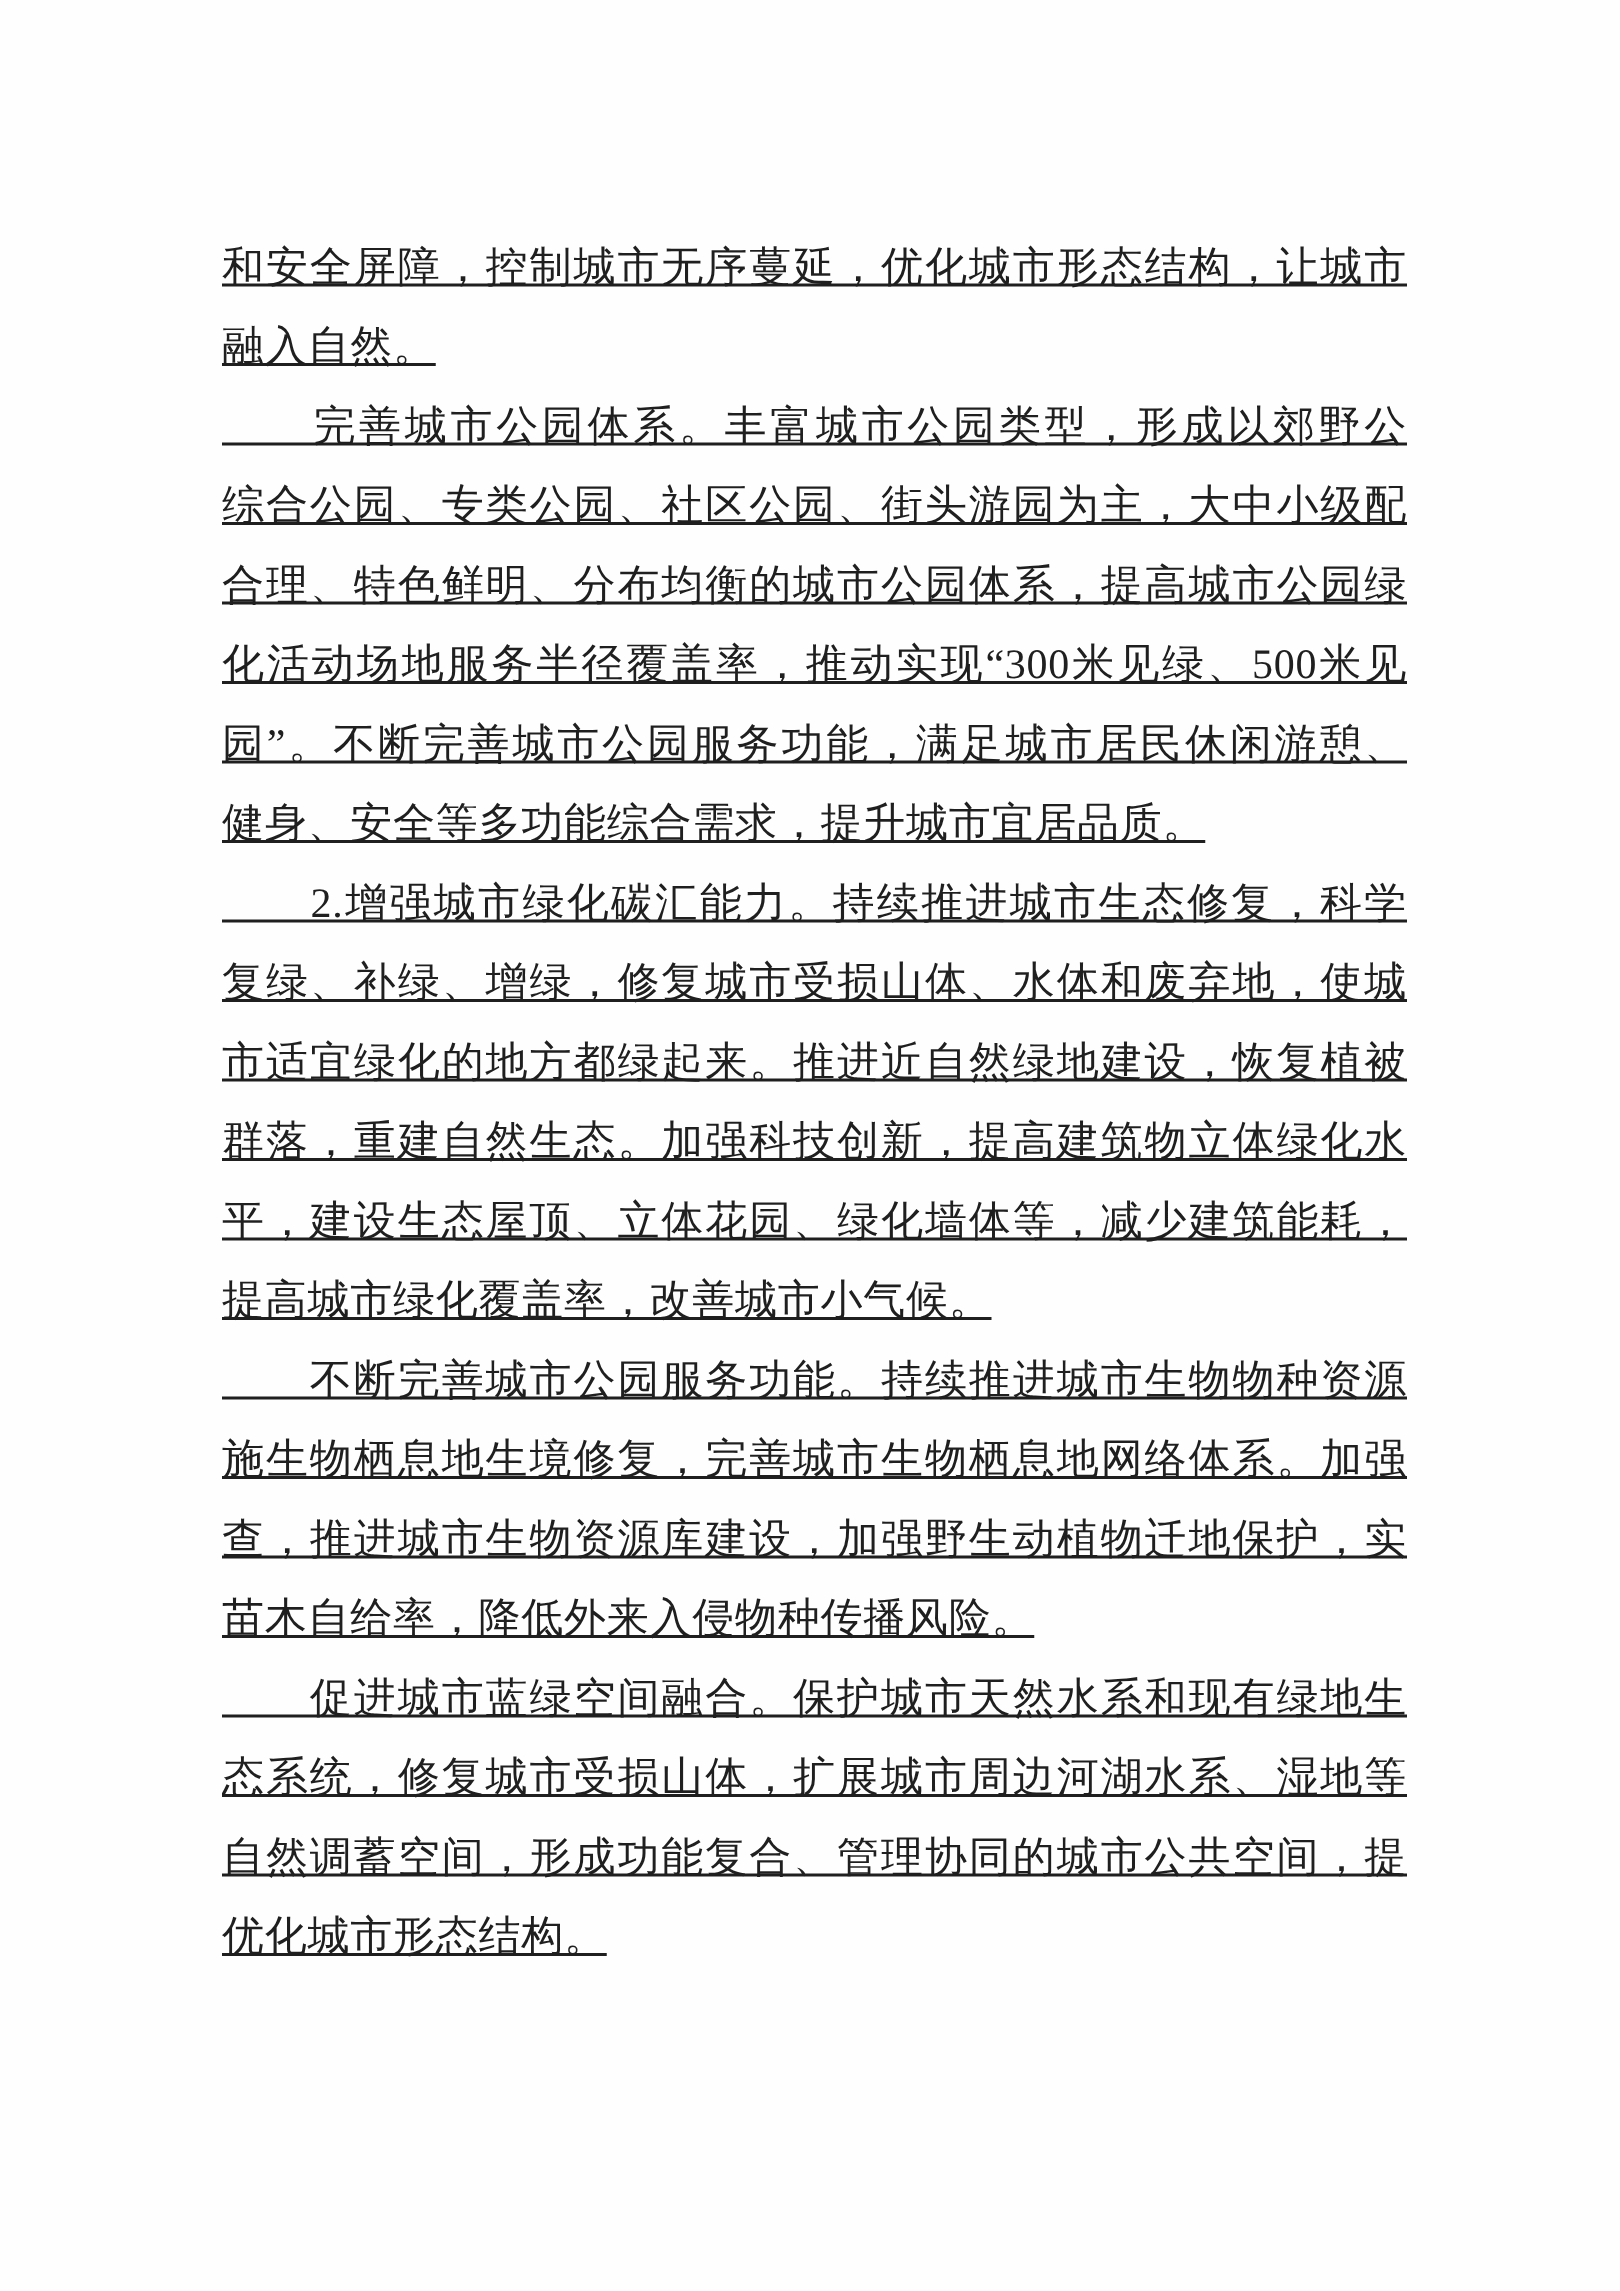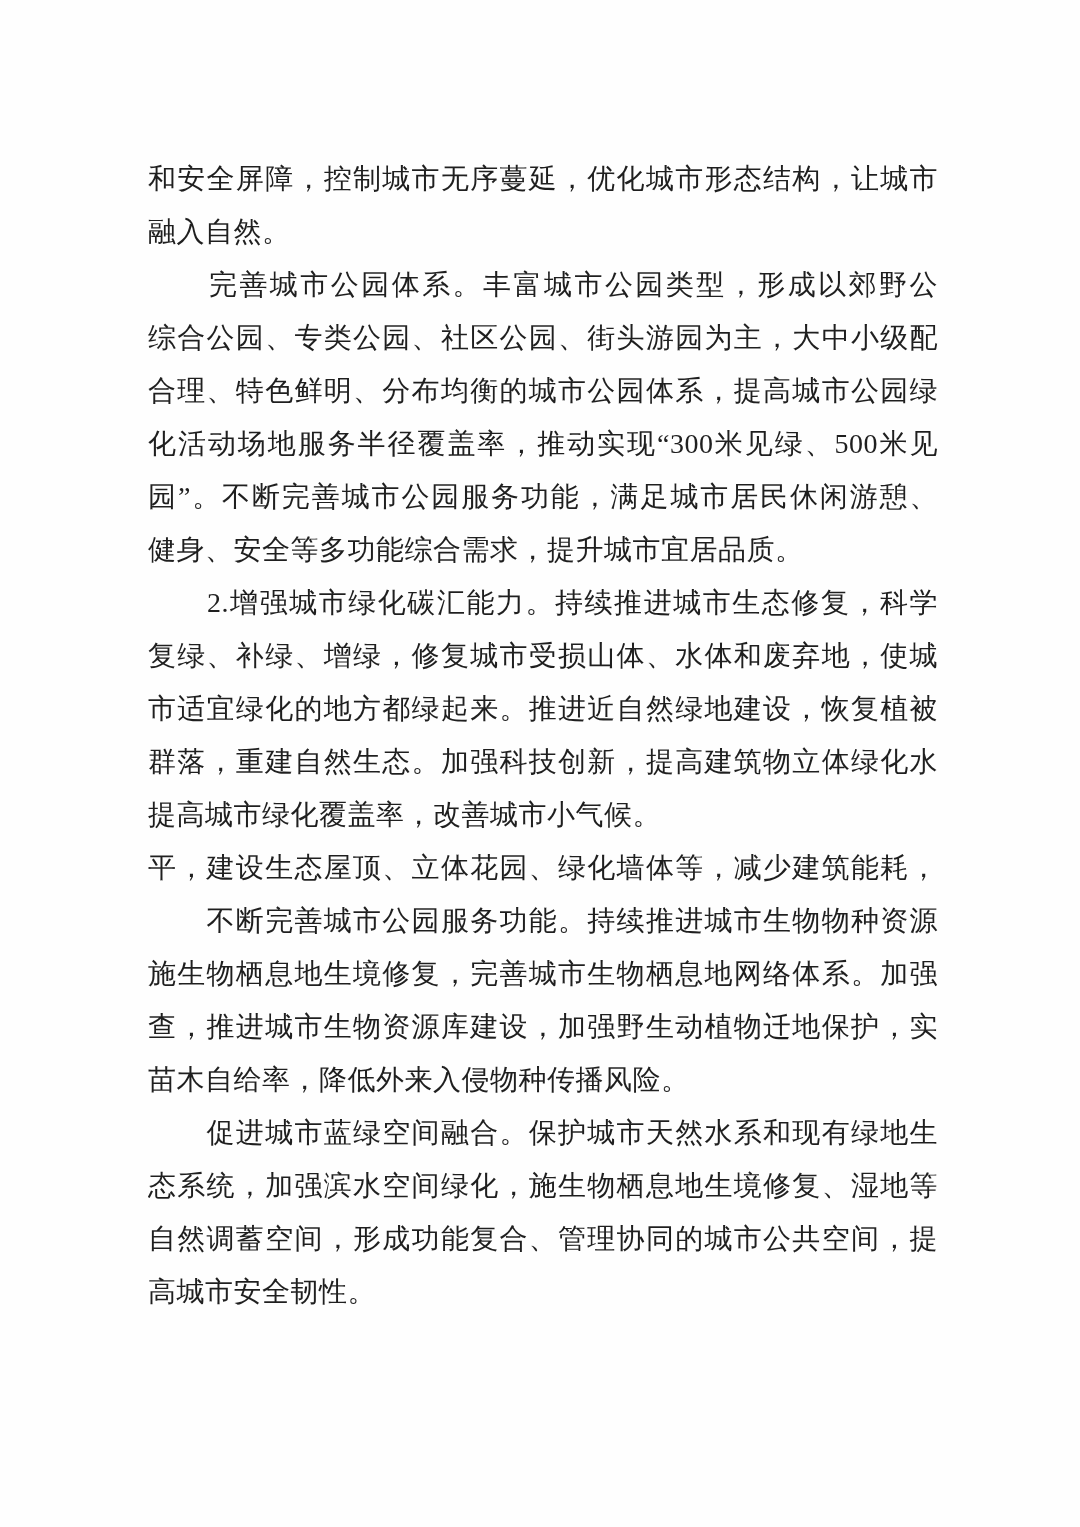--- a/index.html
+++ b/index.html
@@ -22,20 +22,21 @@
   }
   .text-block {
     position: absolute;
     left: 148px;
     top: 152px;
     width: 790px;
   }
   .para {
     margin: 0;
     padding: 0;
+    text-decoration: underline;
   }
   .line {
     font-size: 28px;
     line-height: 53px;
     height: 53px;
     overflow: hidden;
     white-space: normal;
     text-align: justify;
     text-align-last: justify;
     text-justify: inter-character;
@@ -71,29 +72,29 @@
         <div class="line">合理、特色鲜明、分布均衡的城市公园体系，提高城市公园绿</div>
         <div class="line">化活动场地服务半径覆盖率，推动实现“300米见绿、500米见</div>
         <div class="line">园”。不断完善城市公园服务功能，满足城市居民休闲游憩、</div>
         <div class="line last">健身、安全等多功能综合需求，提升城市宜居品质。</div>
       </div>
       <div class="para">
         <div class="line">　　2.增强城市绿化碳汇能力。持续推进城市生态修复，科学</div>
         <div class="line">复绿、补绿、增绿，修复城市受损山体、水体和废弃地，使城</div>
         <div class="line">市适宜绿化的地方都绿起来。推进近自然绿地建设，恢复植被</div>
         <div class="line">群落，重建自然生态。加强科技创新，提高建筑物立体绿化水</div>
+        <div class="line">平，建设生态屋顶、立体花园、绿化墙体等，减少建筑能耗，</div>
         <div class="line last">提高城市绿化覆盖率，改善城市小气候。</div>
-        <div class="line">平，建设生态屋顶、立体花园、绿化墙体等，减少建筑能耗，</div>
       </div>
       <div class="para">
         <div class="line">　　不断完善城市公园服务功能。持续推进城市生物物种资源普</div>
         <div class="line">施生物栖息地生境修复，完善城市生物栖息地网络体系。加强</div>
         <div class="line">查，推进城市生物资源库建设，加强野生动植物迁地保护，实</div>
         <div class="line last">苗木自给率，降低外来入侵物种传播风险。</div>
       </div>
       <div class="para">
         <div class="line">　　促进城市蓝绿空间融合。保护城市天然水系和现有绿地生</div>
-        <div class="line">态系统，加强滨水空间绿化，施生物栖息地生境修复、湿地等</div>
+        <div class="line">态系统，修复城市受损山体，扩展城市周边河湖水系、湿地等</div>
         <div class="line">自然调蓄空间，形成功能复合、管理协同的城市公共空间，提</div>
-        <div class="line last">高城市安全韧性。</div>
+        <div class="line last">优化城市形态结构。</div>
       </div>
     </div>
 </div>
 
 </body></html>

